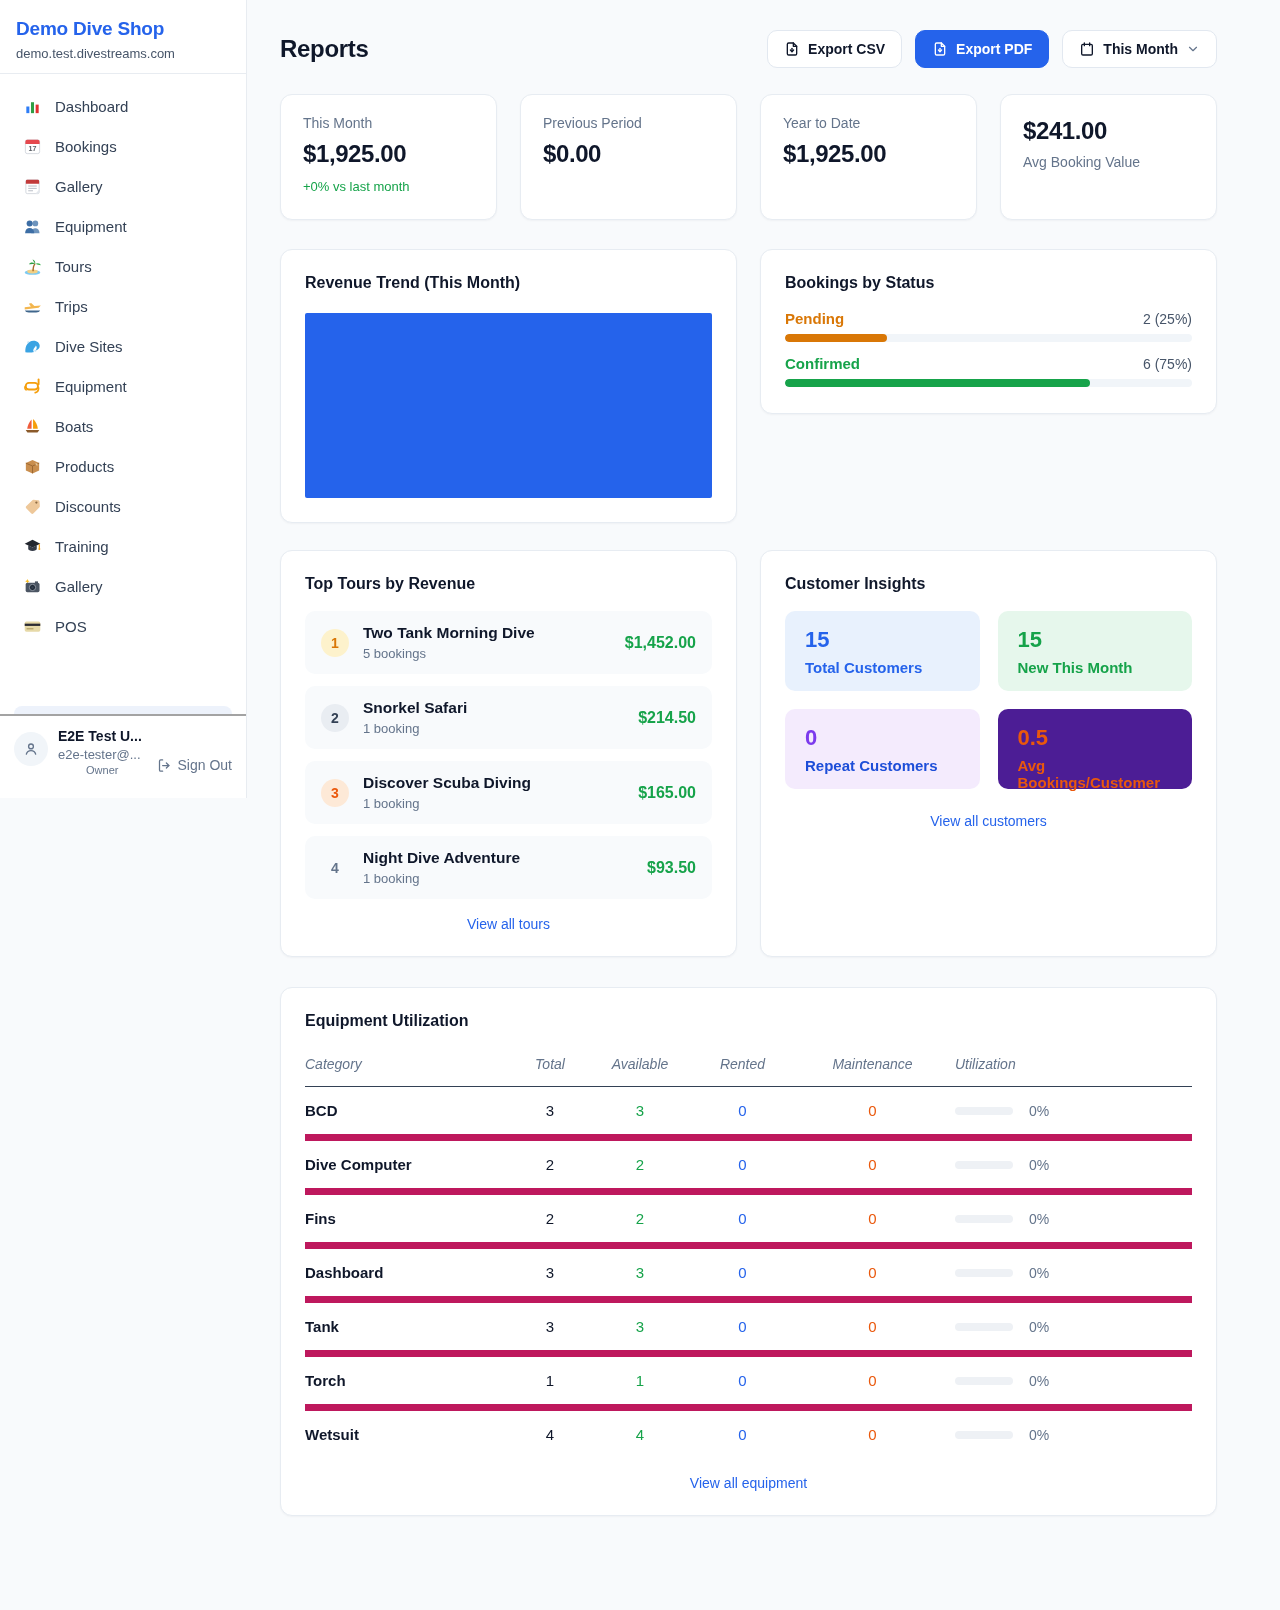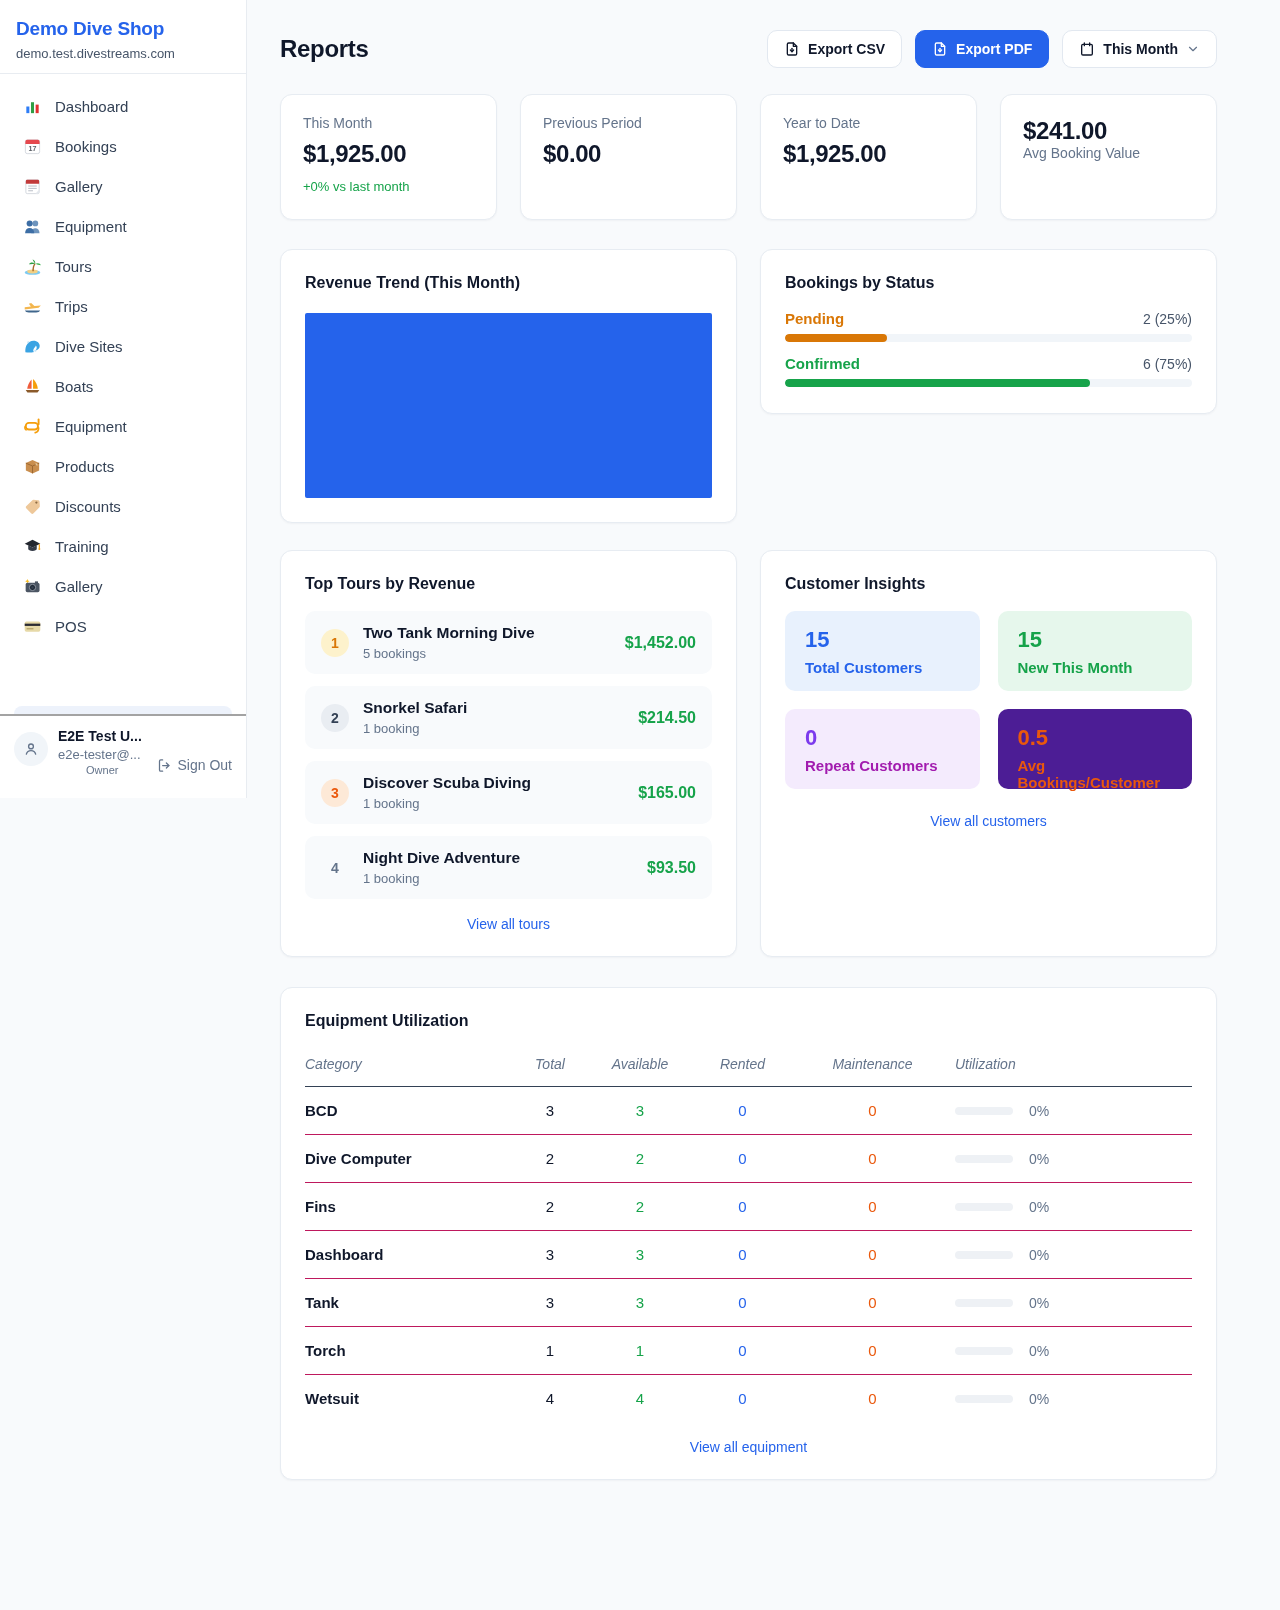--- a/index.html
+++ b/index.html
@@ -62,21 +62,21 @@
   .card {
     background:#fff; border:1px solid #e7ecf2; border-radius:12px;
     box-shadow:0 1px 2px rgba(15,23,42,.04);
   }
   .stats { display:grid; grid-template-columns:repeat(4,1fr); gap:23px; margin-bottom:29px; }
   .stat-card { padding:20px 22px; height:126px; }
   .stat-label { font-size:14px; color:#64748b; }
   .stat-value { font-size:24px; font-weight:bold; margin-top:9px; letter-spacing:-0.4px; }
   .stat-delta { font-size:13px; color:#16a34a; margin-top:11px; }
   .stat-card.reversed .stat-value { margin-top:2px; }
-  .stat-card.reversed .stat-label { }
+  .stat-card.reversed .stat-label { margin-top:9px; }
   .grid2 { display:grid; grid-template-columns:1fr 1fr; gap:23px; }
   .row2 { align-items:start; margin-bottom:27px; }
   .row3 { align-items:stretch; margin-bottom:30px; }
   .panel { padding:24px; }
   .panel-title { font-size:16px; font-weight:bold; margin:0 0 18px; }
   .chart-block { height:185px; border-radius:2px; margin-top:21px; }
   
   .status-row { margin-bottom:13px; }
   .status-row:last-child { margin-bottom:2px; }
   .status-head { display:flex; justify-content:space-between; align-items:baseline; margin-bottom:7px; }
@@ -110,21 +110,21 @@
   .insights .view-link { margin-top:24px; }
   
   .equip-table { width:100%; border-collapse:collapse; margin-top:10px; }
   .equip-table th {
     font-size:14px; color:#64748b; font-weight:400; text-align:center;
     padding:8px 0 14px;
     font-style:italic;
   }
   .equip-table th.cat, .equip-table th.util { text-align:left; }
   .equip-table thead tr { border-bottom:1px solid #334155; }
-  .equip-table tbody tr { border-bottom:1px solid #be185d; }
+  .equip-table tbody tr { border-bottom:7px solid #be185d; }
   .equip-table tbody tr:last-child { border-bottom:none; }
   .equip-table td { padding:15px 0; font-size:15px; text-align:center; }
   .equip-table td.cat { text-align:left; font-weight:600; }
   .util-cell { display:flex; align-items:center; gap:16px; }
   .util-bar { width:58px; height:8px; background:#eef1f5; border-radius:4px; }
   .util-pct { font-size:14px; color:#64748b; }
 </style>
 </head>
 <body>
 
@@ -205,37 +205,37 @@
             <path d="M2.5 16c-.5-6.5 2.8-12 8.5-12 4.2 0 6.6 2.6 6.6 5.6 0 2.6-2 4.6-4.6 4.6 1.6-1.1 2.1-3.7.5-5.2-.3 2.1-2.7 2.7-2.7 5.2 0 .9.4 1.3.9 1.5-3 .9-6.6.9-9.2.3z" fill="#3aa3e3"></path>
             <circle cx="13" cy="14.5" r="1.1" fill="#bfe3f7"></circle>
             <circle cx="5.5" cy="5.5" r="1" fill="#bfe3f7"></circle>
           </svg>
         </span>
         <span class="nav-label">Dive Sites</span>
       </div>
       <div class="nav-item">
         <span class="nav-icon">
           <svg viewBox="0 0 20 20" width="19" height="19">
-            <path d="M9 2.6C6.3 5.7 4.8 9 4.4 12.4H9z" fill="#ef5d3c"></path>
-            <path d="M10.6 2.2c3 2.6 4.6 6.3 5 10.2h-5z" fill="#f59e0b"></path>
-            <path d="M2.8 13.6h14.4l-1.9 2.8H4.7z" fill="#8b5a2b"></path>
-          </svg>
-        </span>
-        <span class="nav-label">Boats</span>
-      </div>
-      <div class="nav-item">
-        <span class="nav-icon">
-          <svg viewBox="0 0 20 20" width="19" height="19">
             <path d="M16.4 2.5v5" stroke="#f59e0b" stroke-width="2" stroke-linecap="round"></path>
             <rect x="2.8" y="6.2" width="13" height="7" rx="3.5" fill="#fff" stroke="#f59e0b" stroke-width="2"></rect>
             <path d="M3.2 9.5c-1.8.6-1.8 3.4.6 4.4" stroke="#f59e0b" stroke-width="1.6" fill="none"></path>
             <path d="M16.4 11.5c0 3-1.5 4.5-3.5 5" stroke="#f59e0b" stroke-width="1.8" fill="none" stroke-linecap="round"></path>
           </svg>
         </span>
         <span class="nav-label">Equipment</span>
+      </div>
+      <div class="nav-item">
+        <span class="nav-icon">
+          <svg viewBox="0 0 20 20" width="19" height="19">
+            <path d="M9 2.6C6.3 5.7 4.8 9 4.4 12.4H9z" fill="#ef5d3c"></path>
+            <path d="M10.6 2.2c3 2.6 4.6 6.3 5 10.2h-5z" fill="#f59e0b"></path>
+            <path d="M2.8 13.6h14.4l-1.9 2.8H4.7z" fill="#8b5a2b"></path>
+          </svg>
+        </span>
+        <span class="nav-label">Boats</span>
       </div>
       <div class="nav-item">
         <span class="nav-icon">
           <svg viewBox="0 0 20 20" width="19" height="19">
             <path d="M3 6.4l7-3.2 7 3.2v7.8l-7 3.2-7-3.2z" fill="#c98e4e"></path>
             <path d="M3 6.4l7 3.1 7-3.1" fill="none" stroke="#9a6630" stroke-width="1"></path>
             <path d="M10 9.5v7.7" stroke="#9a6630" stroke-width="1"></path>
             <path d="M8.3 4l7 3.1v2.2l-2-.9V6.3z" fill="#e7c89a"></path>
           </svg>
         </span>
@@ -441,21 +441,21 @@
           <div class="tile" style="background: rgb(232, 241, 253);">
             <div class="tile-value" style="color: rgb(37, 99, 235);">15</div>
             <div class="tile-label" style="color: rgb(37, 99, 235);">Total Customers</div>
           </div>
           <div class="tile" style="background: rgb(230, 247, 236);">
             <div class="tile-value" style="color: rgb(22, 163, 74);">15</div>
             <div class="tile-label" style="color: rgb(22, 163, 74);">New This Month</div>
           </div>
           <div class="tile" style="background: rgb(244, 235, 253);">
             <div class="tile-value" style="color: rgb(124, 58, 237);">0</div>
-            <div class="tile-label" style="color: #a21caf;">Repeat Customers</div>
+            <div class="tile-label" style="color: #1d4ed8;">Repeat Customers</div>
           </div>
           <div class="tile" style="background: #4c1d95;">
             <div class="tile-value" style="color: rgb(234, 88, 12);">0.5</div>
             <div class="tile-label" style="color: rgb(234, 88, 12);">Avg Bookings/Customer</div>
           </div>
         </div>
       <a class="view-link">View all customers</a>
     </div>
   </section>
 

